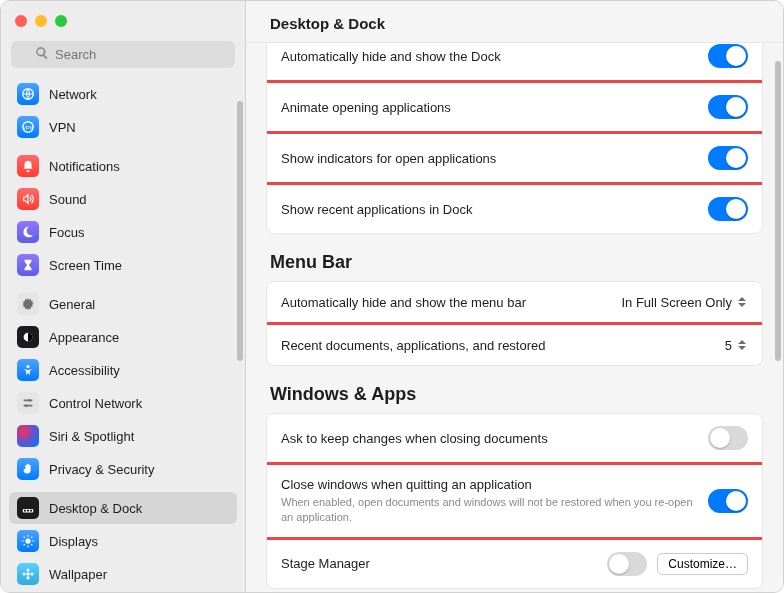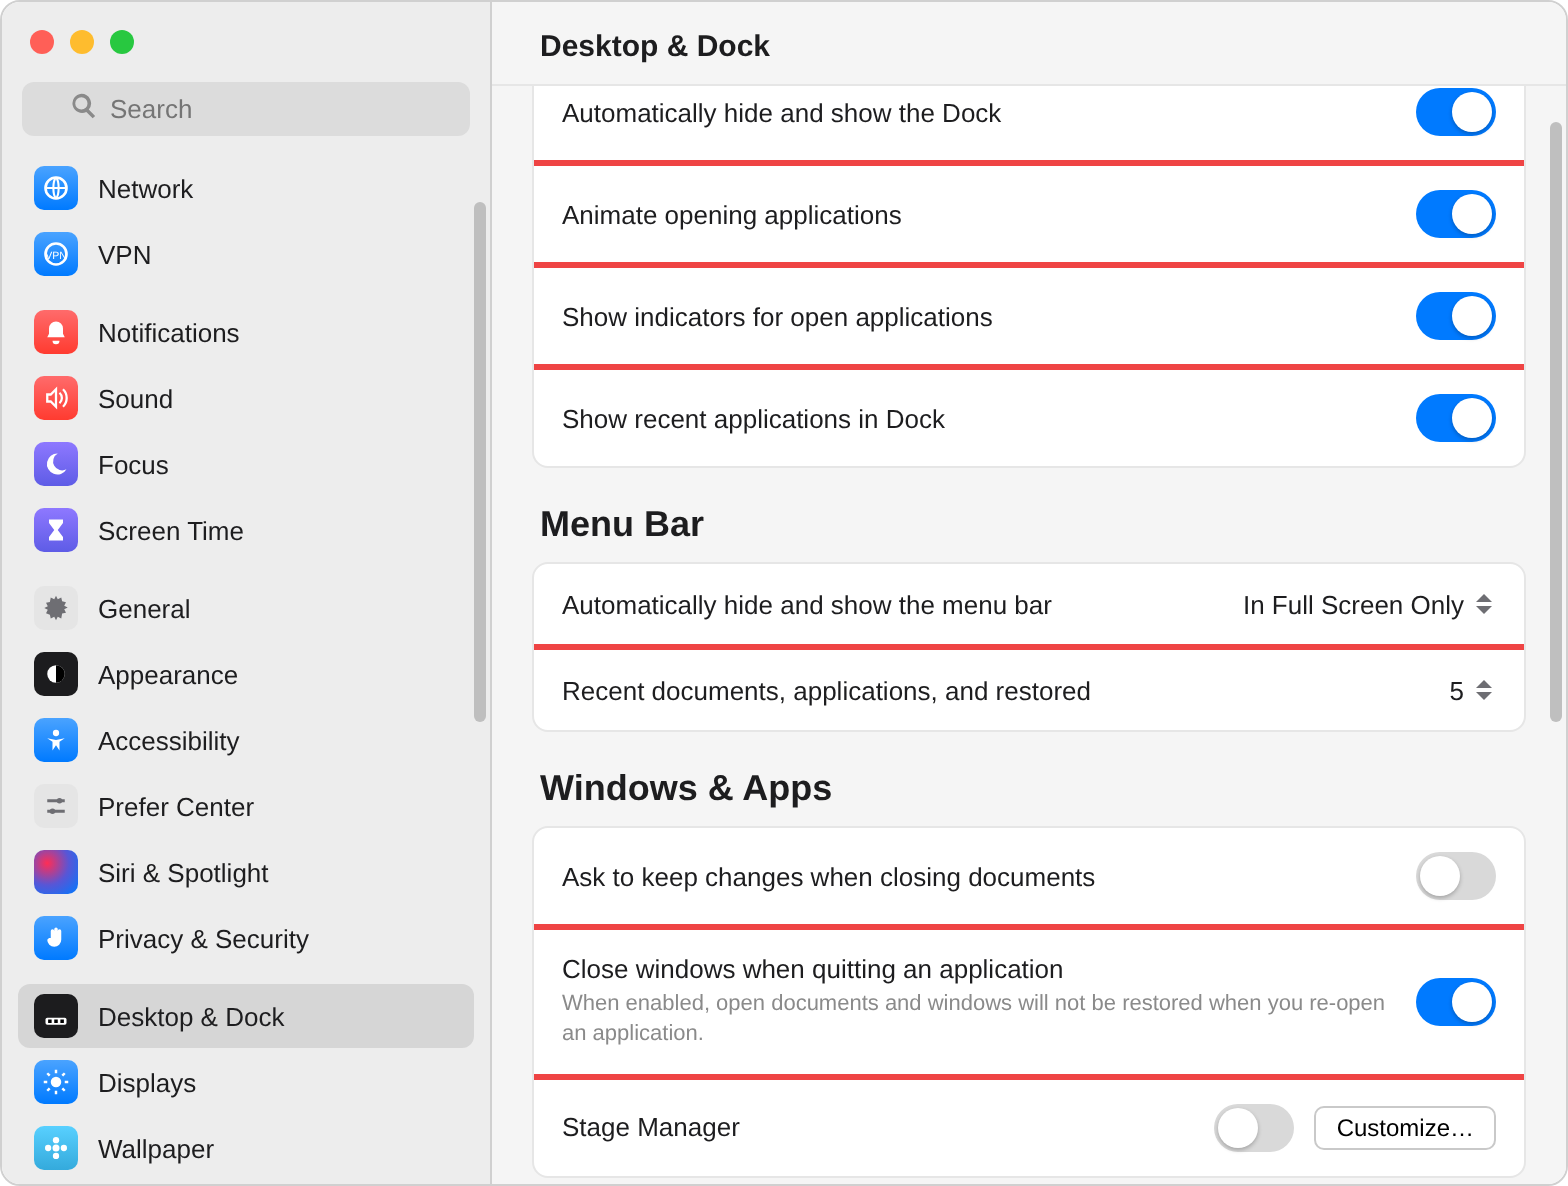--- a/index.html
+++ b/index.html
@@ -159,21 +159,21 @@
         <span class="side-label">Accessibility</span>
       </div>
       <div class="side-item">
         <span class="ic controlcenter gray">
             <svg viewBox="0 0 16 16">
               <path d="M3 5h6m2 0h2M3 11h2m2 0h6" stroke="#6e6e73" stroke-width="1.8"></path>
               <circle cx="10" cy="5" r="1.6"></circle>
               <circle cx="6" cy="11" r="1.6"></circle>
             </svg>
           </span>
-        <span class="side-label">Prefer Center</span>
+        <span class="side-label">Control Network</span>
       </div>
       <div class="side-item">
         <span class="ic siri"></span>
         <span class="side-label">Siri &amp; Spotlight</span>
       </div>
       <div class="side-item">
         <span class="ic privacy">
             <svg viewBox="0 0 16 16">
               <path d="M5 8V4a1 1 0 012 0v3V3a1 1 0 012 0v4V4a1 1 0 012 0v5a4 4 0 01-8 0l1-1z"></path>
             </svg>

